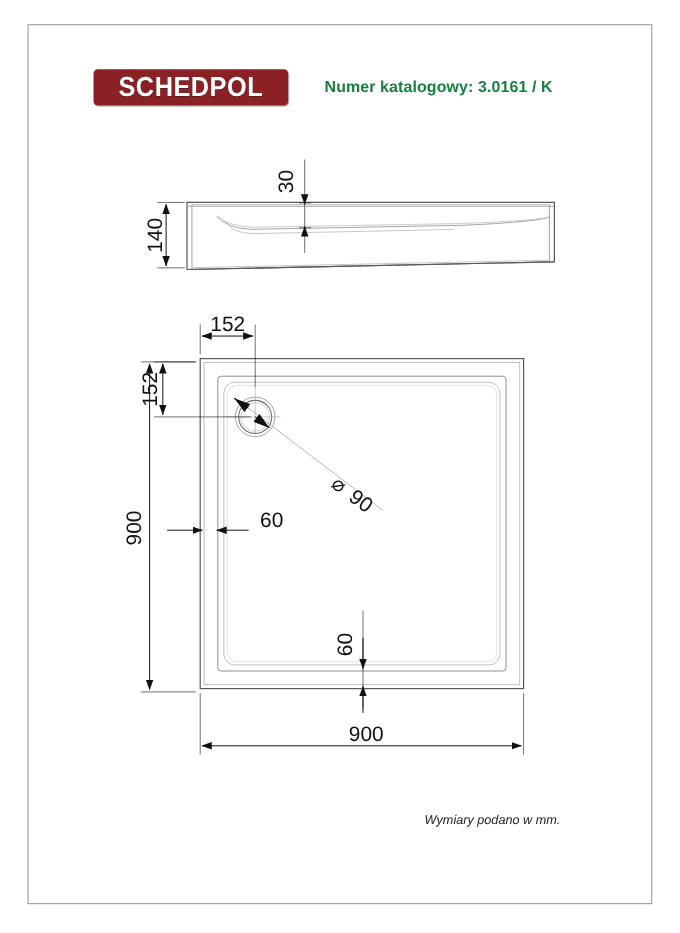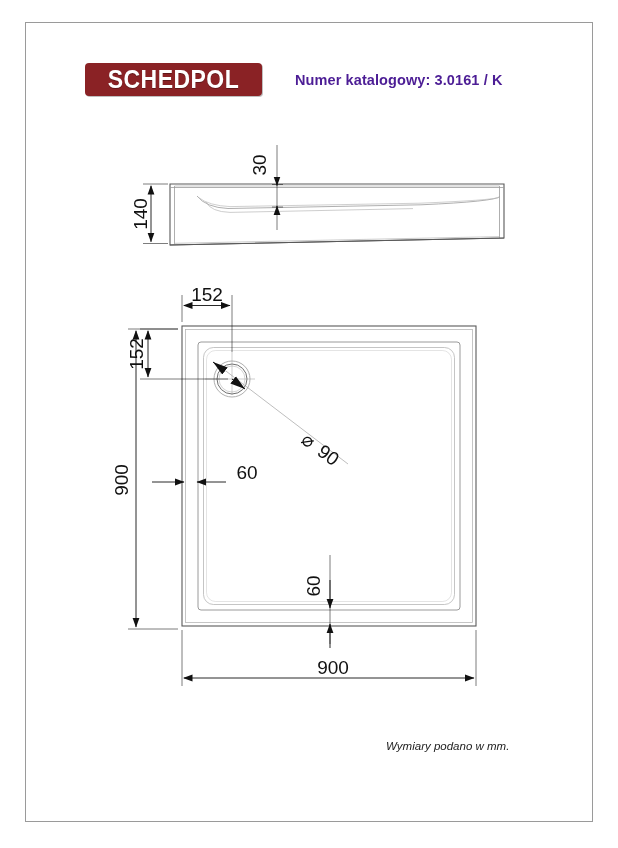--- a/index.html
+++ b/index.html
@@ -46,21 +46,21 @@
     transform: scaleX(0.92);
     line-height: 1;
     text-shadow: 0 1px 0 rgba(0,0,0,0.3);
     white-space: nowrap;
   }
   #catalog-number {
     position: absolute;
     left: 295px; top: 72px;
     font-size: 14.5px;
     font-weight: bold;
-    color: #4c1d95;
+    color: #15803d;
     white-space: nowrap;
     letter-spacing: 0.1px;
   }
   
   #footer-note {
     position: absolute;
     left: 386px; top: 740px;
     font-size: 11.5px;
     color: #222;
     white-space: nowrap;

